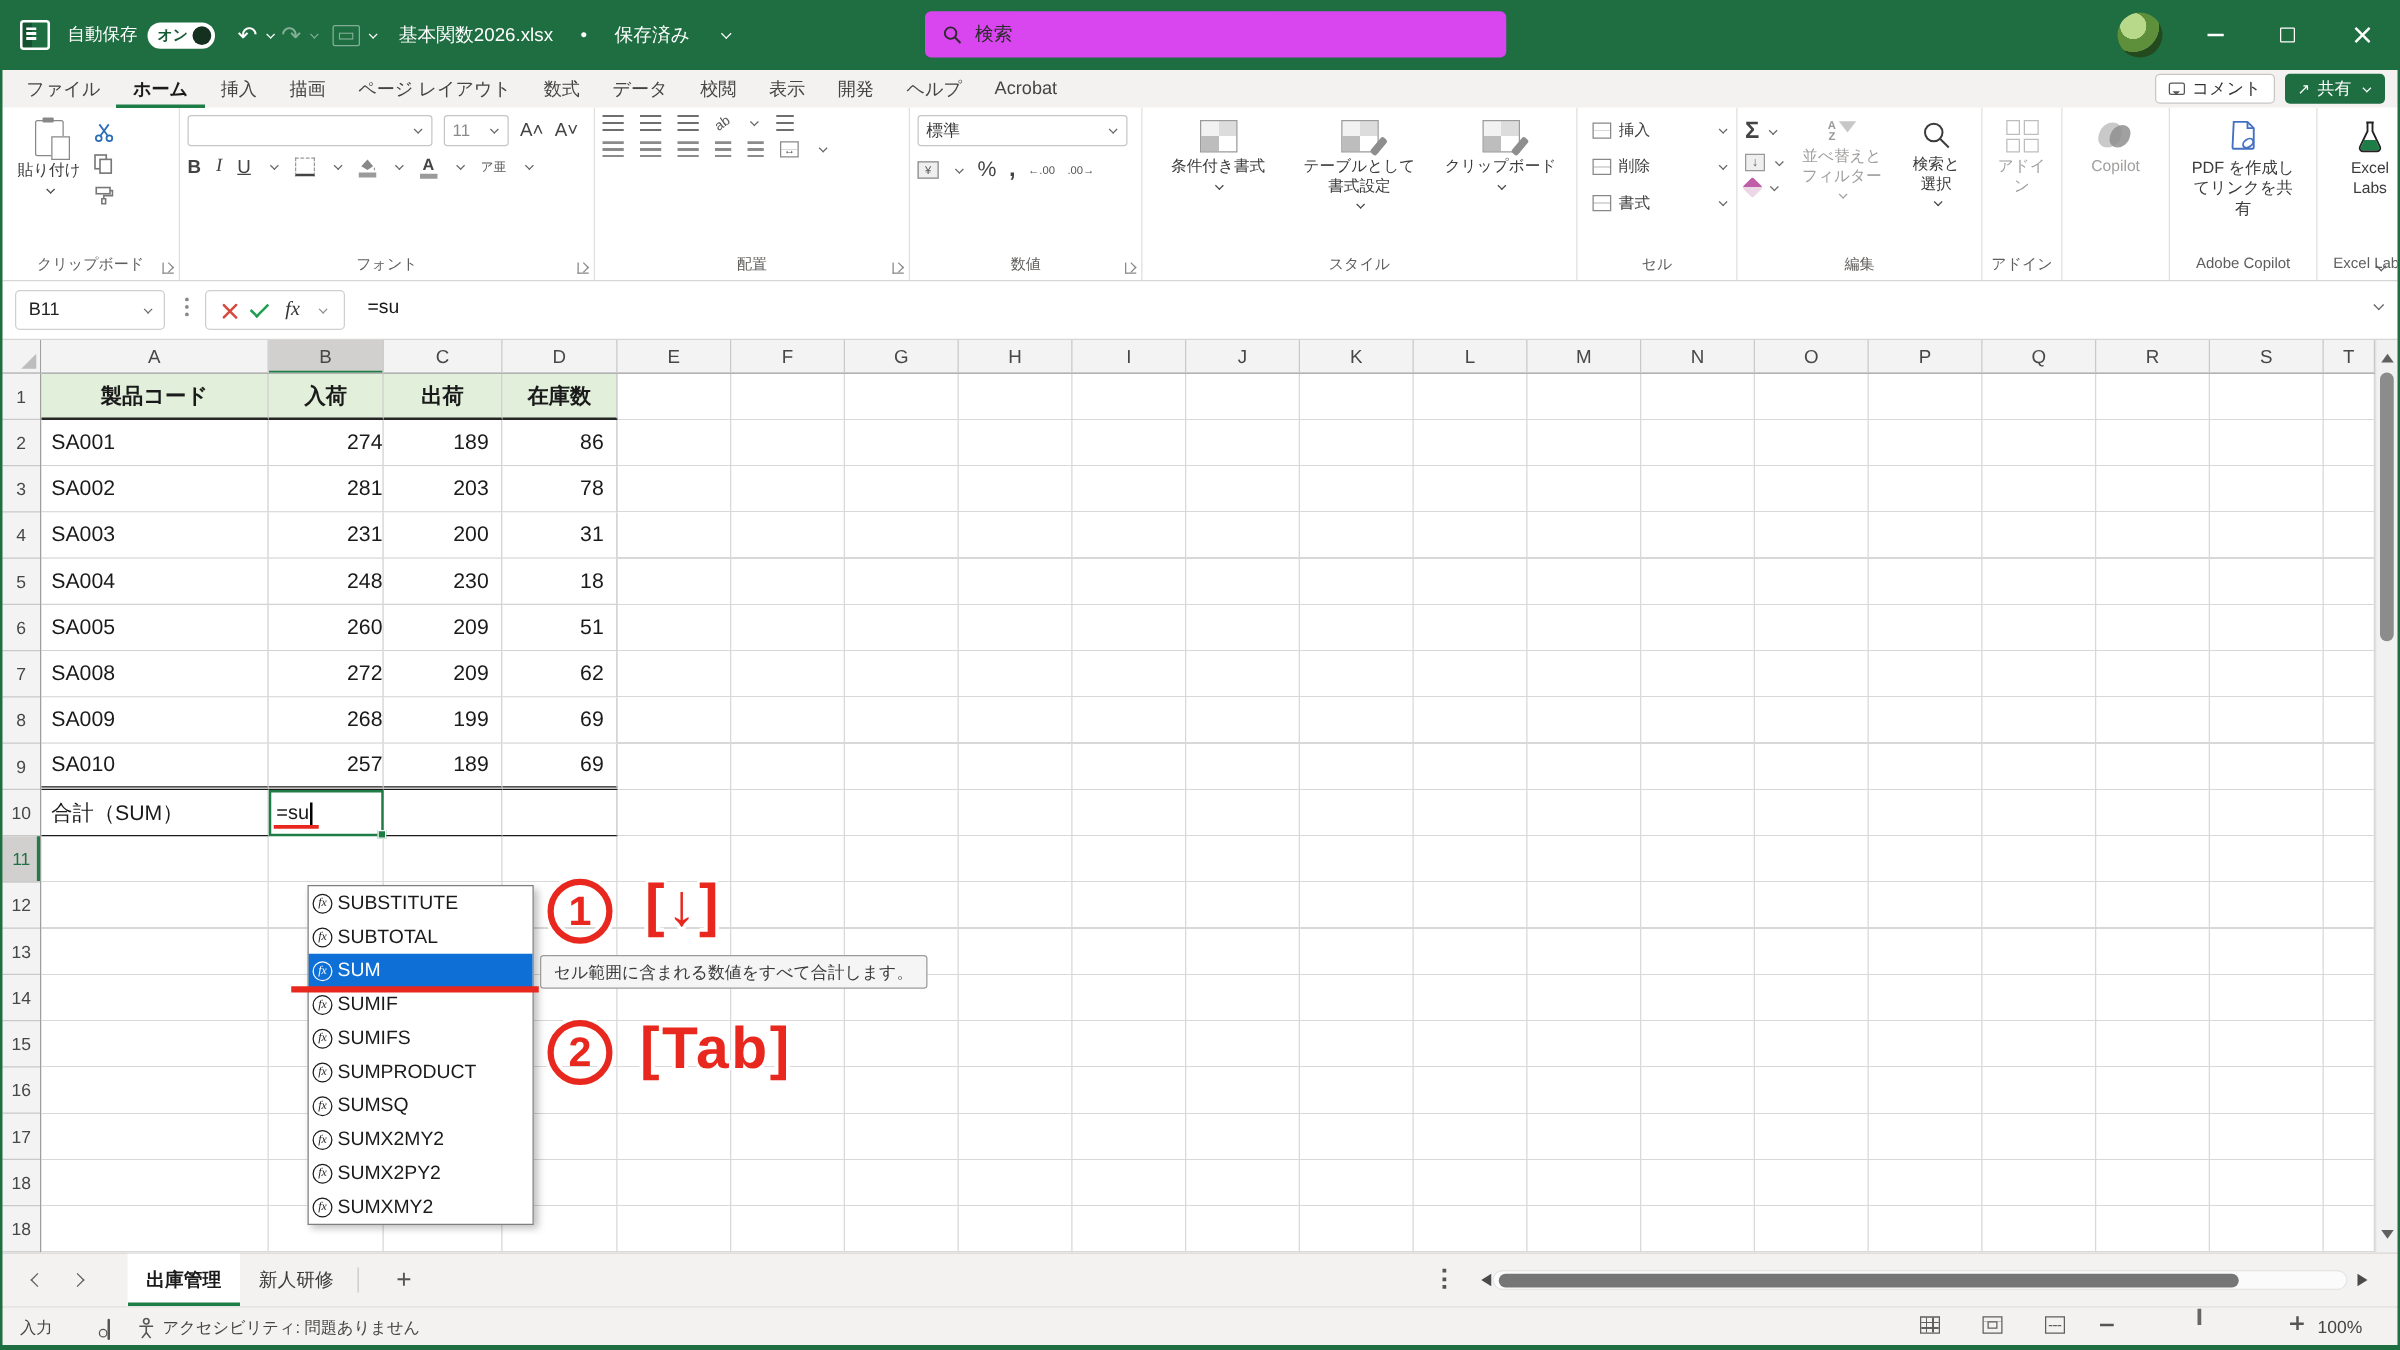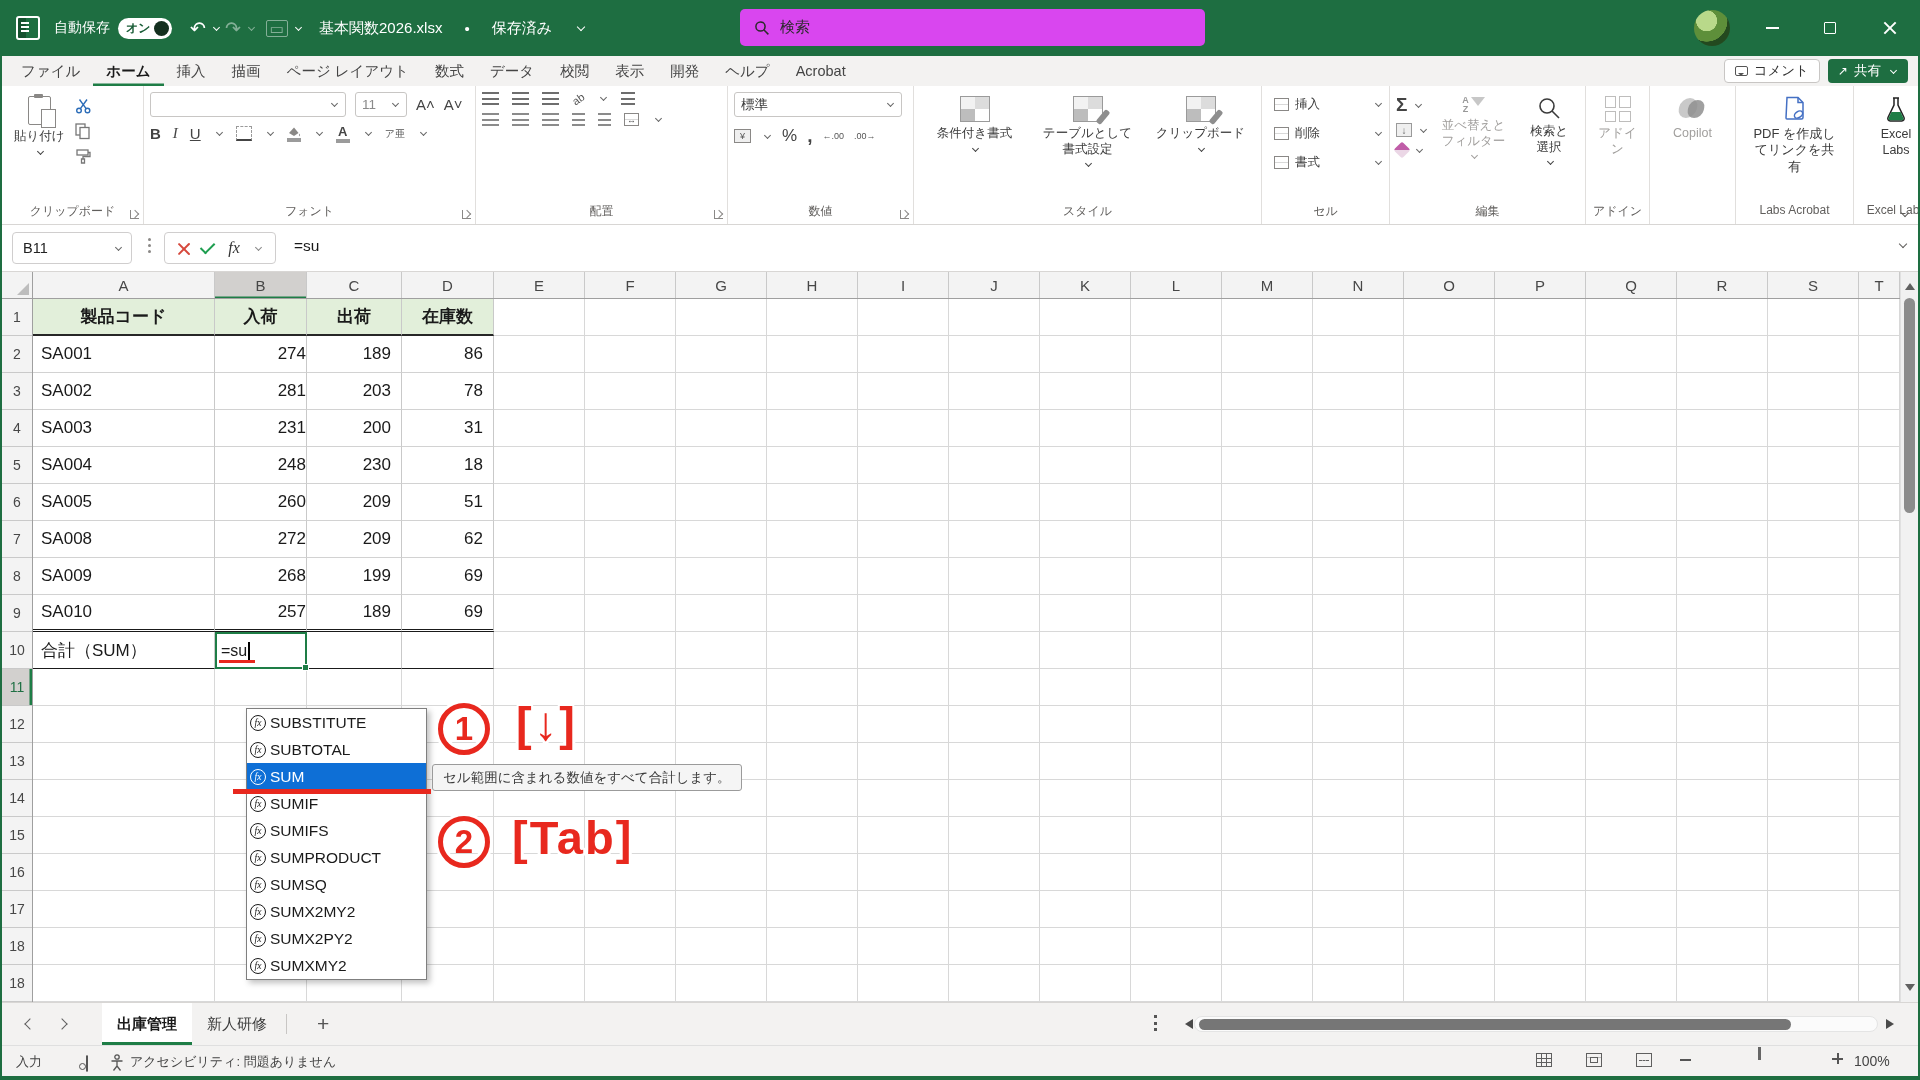--- a/index.html
+++ b/index.html
@@ -533,21 +533,21 @@
       <div class="rbody" style="justify-content:center;">
         <div class="bigbtn" style="width:104px;white-space:normal;font-size:13px;">
           <svg width="24" height="26" viewBox="0 0 24 26">
               <path d="M4 1.5 h11 l5 5 v15 a1.5 1.5 0 0 1 -1.5 1.5 h-14.5 a1 1 0 0 1 -1 -1 z" fill="none" stroke="#4470C4" stroke-width="1.5"></path>
               <path d="M15 1.5 v5 h5" fill="none" stroke="#4470C4" stroke-width="1.5"></path>
               <ellipse cx="15.5" cy="18.5" rx="4.5" ry="3" fill="none" stroke="#4470C4" stroke-width="1.5" transform="rotate(-35 15.5 18.5)"></ellipse>
             </svg>
           <span>PDF を作成してリンクを共有</span>
         </div>
       </div>
-      <div class="rlabel"><span>Labs Acrobat</span></div>
+      <div class="rlabel"><span>Adobe Copilot</span></div>
     </div>
 
     <div class="rgroup" style="width:84px;border-right:none;">
       <div class="rbody" style="justify-content:center;">
         <div class="bigbtn">
           <svg width="24" height="27" viewBox="0 0 24 26">
               <path d="M9 1.5 h6 M10 1.5 v7 L4 21 a2.5 2.5 0 0 0 2.2 3.5 h11.6 A2.5 2.5 0 0 0 20 21 L14 8.5 V1.5" fill="none" stroke="#222" stroke-width="1.5"></path>
               <path d="M7.4 15.5 h9.2 l2.8 6 a1.6 1.6 0 0 1 -1.5 2.2 H6.1 a1.6 1.6 0 0 1 -1.5 -2.2 z" fill="#1E7D46"></path>
             </svg>
           <span>Excel Labs</span>

